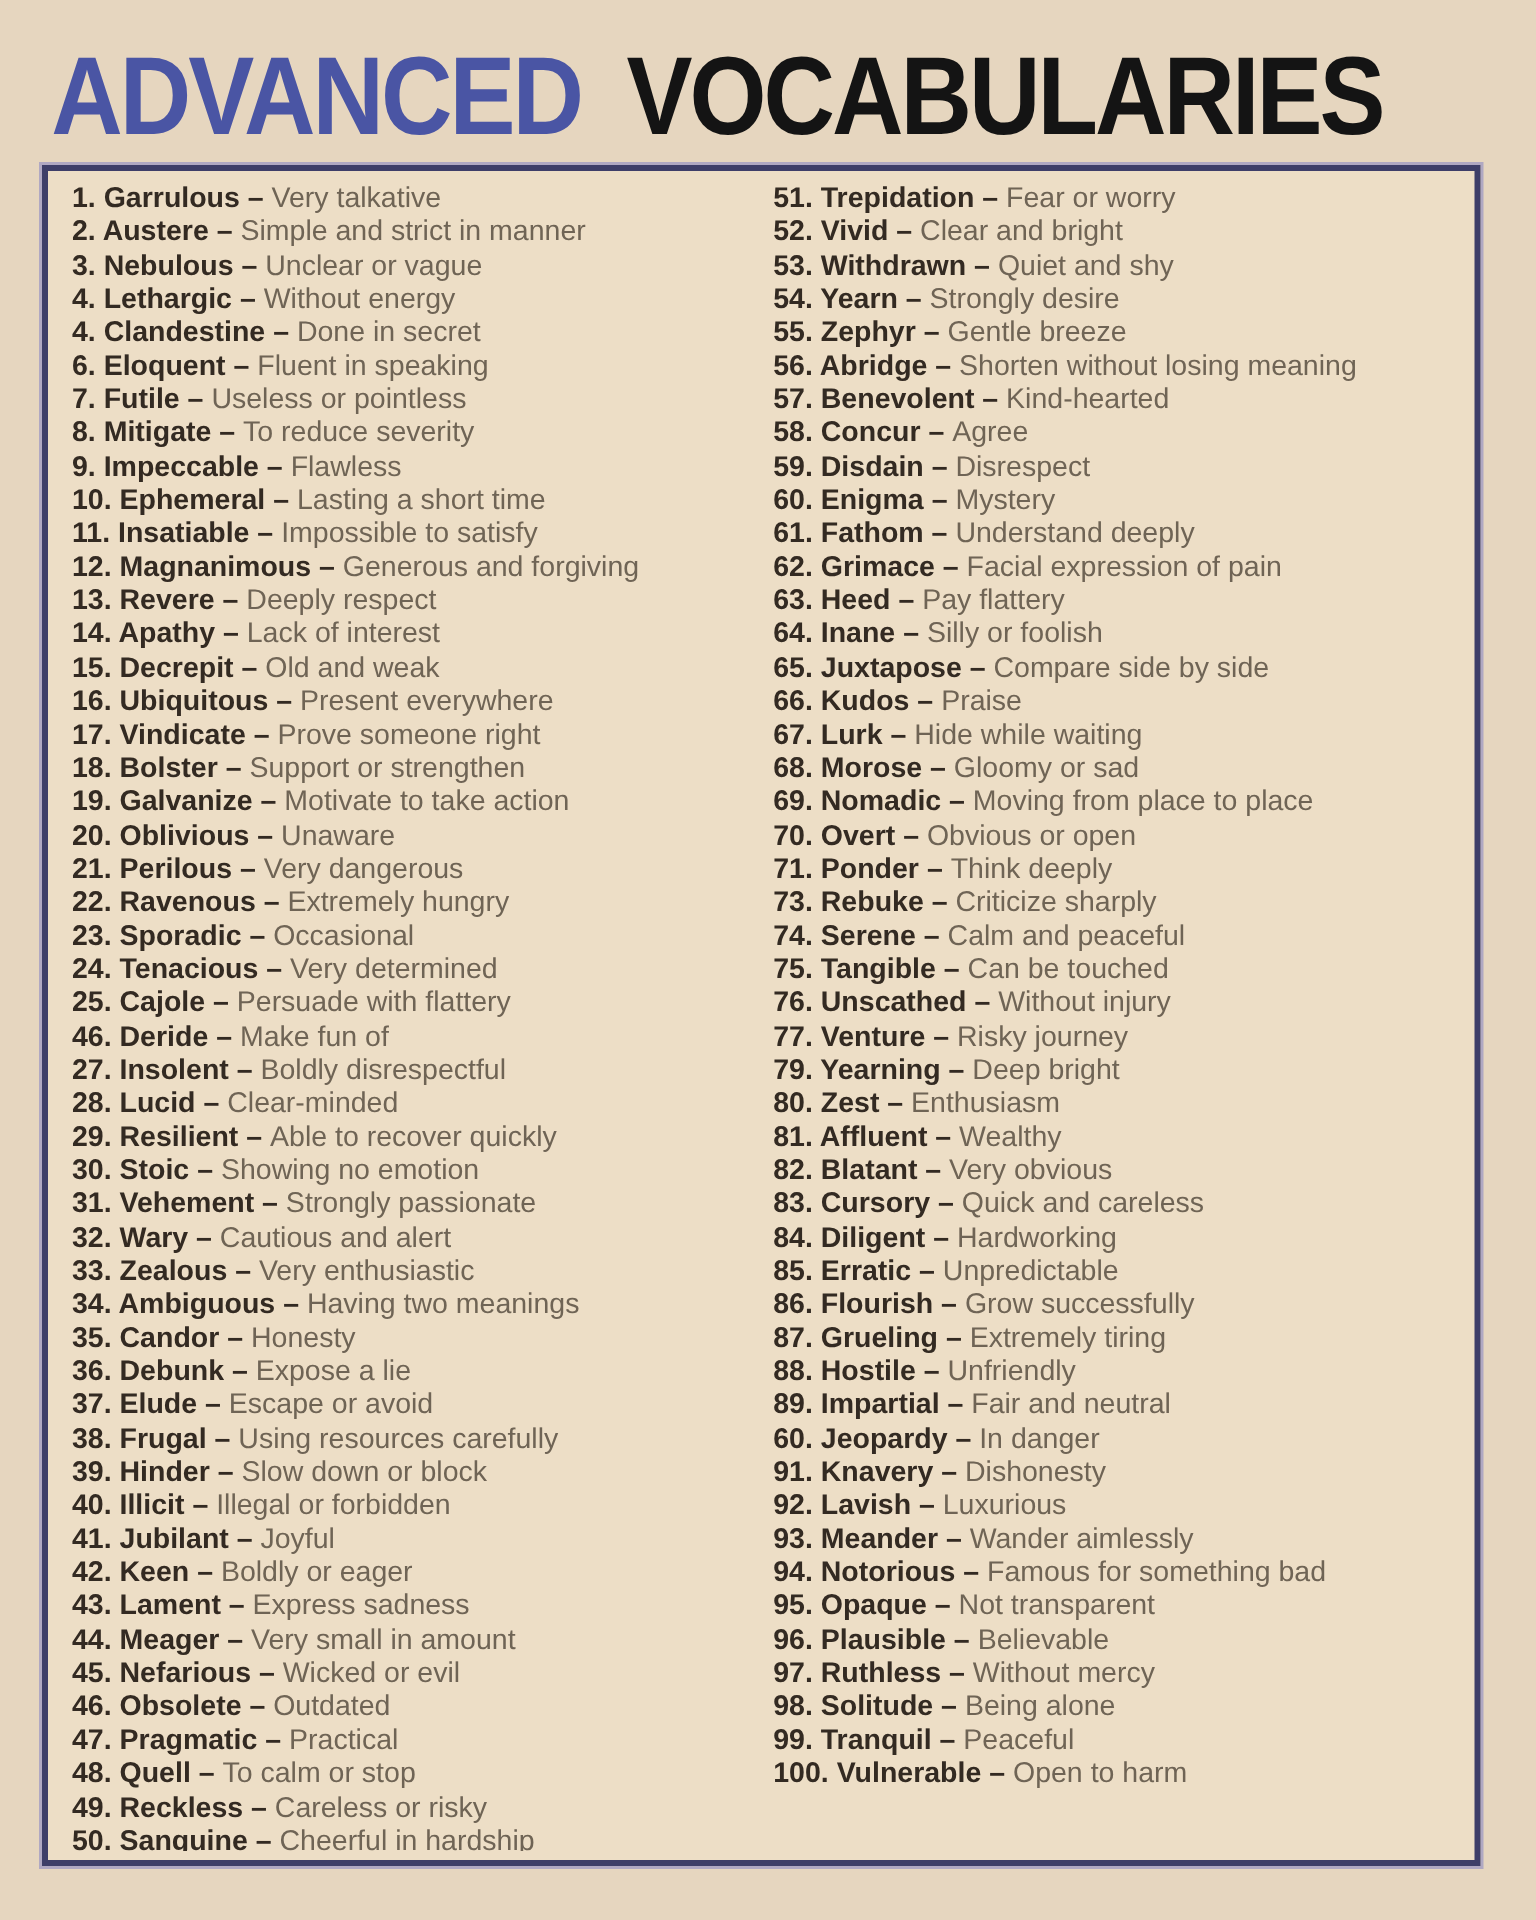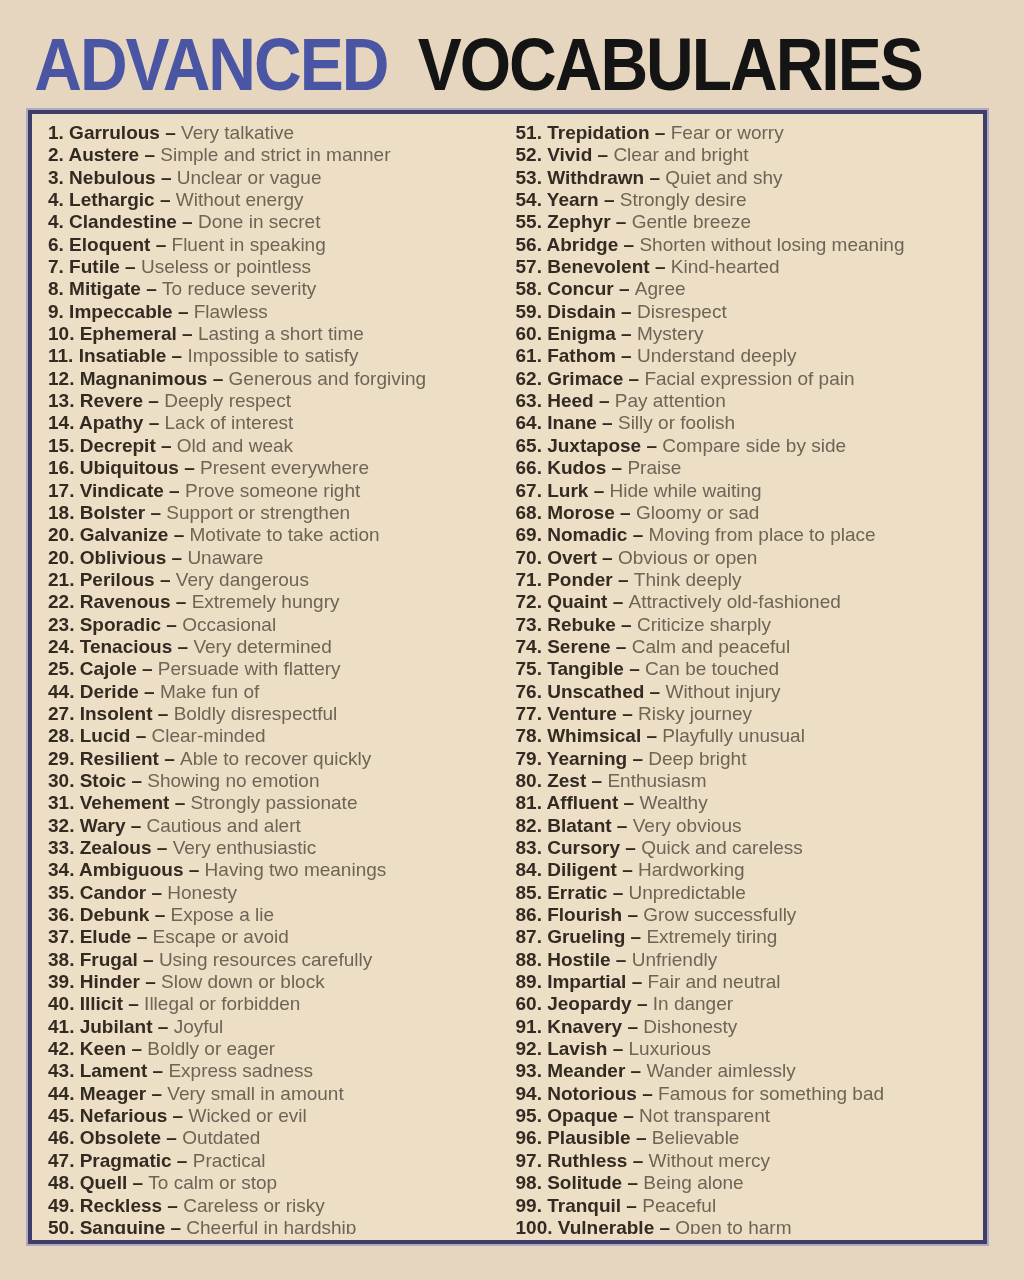--- a/index.html
+++ b/index.html
@@ -99,28 +99,28 @@
           <div class="item"><span class="word">9. Impeccable – </span><span class="def">Flawless</span></div>
           <div class="item"><span class="word">10. Ephemeral – </span><span class="def">Lasting a short time</span></div>
           <div class="item"><span class="word">11. Insatiable – </span><span class="def">Impossible to satisfy</span></div>
           <div class="item"><span class="word">12. Magnanimous – </span><span class="def">Generous and forgiving</span></div>
           <div class="item"><span class="word">13. Revere – </span><span class="def">Deeply respect</span></div>
           <div class="item"><span class="word">14. Apathy – </span><span class="def">Lack of interest</span></div>
           <div class="item"><span class="word">15. Decrepit – </span><span class="def">Old and weak</span></div>
           <div class="item"><span class="word">16. Ubiquitous – </span><span class="def">Present everywhere</span></div>
           <div class="item"><span class="word">17. Vindicate – </span><span class="def">Prove someone right</span></div>
           <div class="item"><span class="word">18. Bolster – </span><span class="def">Support or strengthen</span></div>
-          <div class="item"><span class="word">20. Galvanize – </span><span class="def">Motivate to take action</span></div>
+          <div class="item"><span class="word">19. Galvanize – </span><span class="def">Motivate to take action</span></div>
           <div class="item"><span class="word">20. Oblivious – </span><span class="def">Unaware</span></div>
           <div class="item"><span class="word">21. Perilous – </span><span class="def">Very dangerous</span></div>
           <div class="item"><span class="word">22. Ravenous – </span><span class="def">Extremely hungry</span></div>
           <div class="item"><span class="word">23. Sporadic – </span><span class="def">Occasional</span></div>
           <div class="item"><span class="word">24. Tenacious – </span><span class="def">Very determined</span></div>
           <div class="item"><span class="word">25. Cajole – </span><span class="def">Persuade with flattery</span></div>
-          <div class="item"><span class="word">44. Deride – </span><span class="def">Make fun of</span></div>
+          <div class="item"><span class="word">46. Deride – </span><span class="def">Make fun of</span></div>
           <div class="item"><span class="word">27. Insolent – </span><span class="def">Boldly disrespectful</span></div>
           <div class="item"><span class="word">28. Lucid – </span><span class="def">Clear-minded</span></div>
           <div class="item"><span class="word">29. Resilient – </span><span class="def">Able to recover quickly</span></div>
           <div class="item"><span class="word">30. Stoic – </span><span class="def">Showing no emotion</span></div>
           <div class="item"><span class="word">31. Vehement – </span><span class="def">Strongly passionate</span></div>
           <div class="item"><span class="word">32. Wary – </span><span class="def">Cautious and alert</span></div>
           <div class="item"><span class="word">33. Zealous – </span><span class="def">Very enthusiastic</span></div>
           <div class="item"><span class="word">34. Ambiguous – </span><span class="def">Having two meanings</span></div>
           <div class="item"><span class="word">35. Candor – </span><span class="def">Honesty</span></div>
           <div class="item"><span class="word">36. Debunk – </span><span class="def">Expose a lie</span></div>
@@ -145,36 +145,34 @@
           <div class="item"><span class="word">53. Withdrawn – </span><span class="def">Quiet and shy</span></div>
           <div class="item"><span class="word">54. Yearn – </span><span class="def">Strongly desire</span></div>
           <div class="item"><span class="word">55. Zephyr – </span><span class="def">Gentle breeze</span></div>
           <div class="item"><span class="word">56. Abridge – </span><span class="def">Shorten without losing meaning</span></div>
           <div class="item"><span class="word">57. Benevolent – </span><span class="def">Kind-hearted</span></div>
           <div class="item"><span class="word">58. Concur – </span><span class="def">Agree</span></div>
           <div class="item"><span class="word">59. Disdain – </span><span class="def">Disrespect</span></div>
           <div class="item"><span class="word">60. Enigma – </span><span class="def">Mystery</span></div>
           <div class="item"><span class="word">61. Fathom – </span><span class="def">Understand deeply</span></div>
           <div class="item"><span class="word">62. Grimace – </span><span class="def">Facial expression of pain</span></div>
-          <div class="item"><span class="word">63. Heed – </span><span class="def">Pay attention</span></div>
+          <div class="item"><span class="word">63. Heed – </span><span class="def">Pay flattery</span></div>
           <div class="item"><span class="word">64. Inane – </span><span class="def">Silly or foolish</span></div>
           <div class="item"><span class="word">65. Juxtapose – </span><span class="def">Compare side by side</span></div>
           <div class="item"><span class="word">66. Kudos – </span><span class="def">Praise</span></div>
           <div class="item"><span class="word">67. Lurk – </span><span class="def">Hide while waiting</span></div>
           <div class="item"><span class="word">68. Morose – </span><span class="def">Gloomy or sad</span></div>
           <div class="item"><span class="word">69. Nomadic – </span><span class="def">Moving from place to place</span></div>
           <div class="item"><span class="word">70. Overt – </span><span class="def">Obvious or open</span></div>
           <div class="item"><span class="word">71. Ponder – </span><span class="def">Think deeply</span></div>
-          <div class="item"><span class="word">72. Quaint – </span><span class="def">Attractively old-fashioned</span></div>
           <div class="item"><span class="word">73. Rebuke – </span><span class="def">Criticize sharply</span></div>
           <div class="item"><span class="word">74. Serene – </span><span class="def">Calm and peaceful</span></div>
           <div class="item"><span class="word">75. Tangible – </span><span class="def">Can be touched</span></div>
           <div class="item"><span class="word">76. Unscathed – </span><span class="def">Without injury</span></div>
           <div class="item"><span class="word">77. Venture – </span><span class="def">Risky journey</span></div>
-          <div class="item"><span class="word">78. Whimsical – </span><span class="def">Playfully unusual</span></div>
           <div class="item"><span class="word">79. Yearning – </span><span class="def">Deep bright</span></div>
           <div class="item"><span class="word">80. Zest – </span><span class="def">Enthusiasm</span></div>
           <div class="item"><span class="word">81. Affluent – </span><span class="def">Wealthy</span></div>
           <div class="item"><span class="word">82. Blatant – </span><span class="def">Very obvious</span></div>
           <div class="item"><span class="word">83. Cursory – </span><span class="def">Quick and careless</span></div>
           <div class="item"><span class="word">84. Diligent – </span><span class="def">Hardworking</span></div>
           <div class="item"><span class="word">85. Erratic – </span><span class="def">Unpredictable</span></div>
           <div class="item"><span class="word">86. Flourish – </span><span class="def">Grow successfully</span></div>
           <div class="item"><span class="word">87. Grueling – </span><span class="def">Extremely tiring</span></div>
           <div class="item"><span class="word">88. Hostile – </span><span class="def">Unfriendly</span></div>

